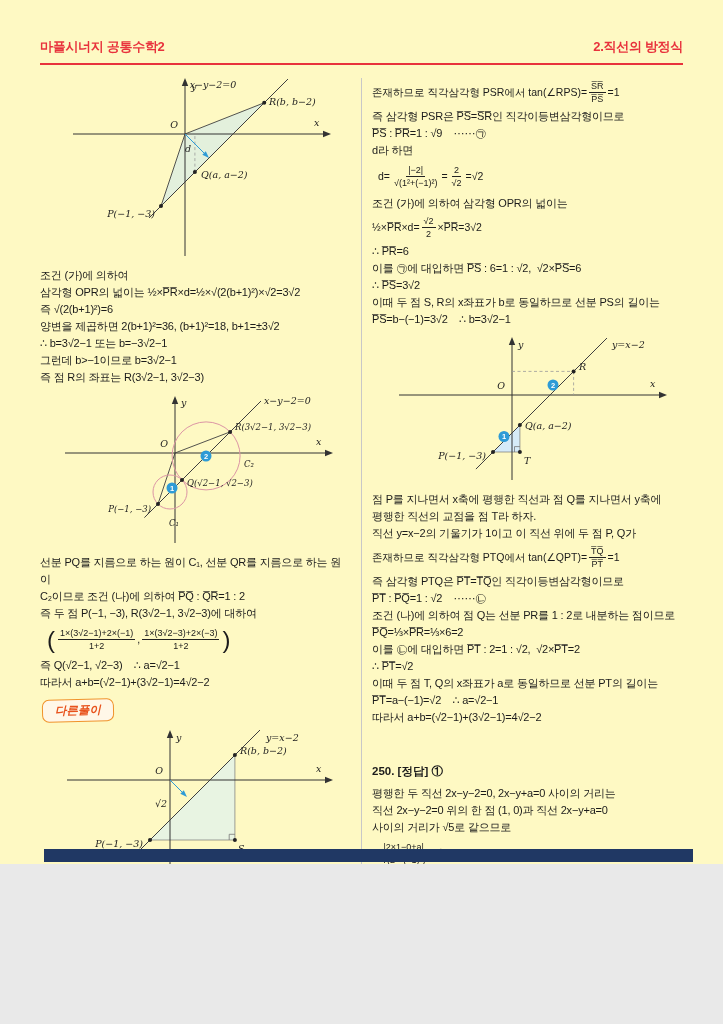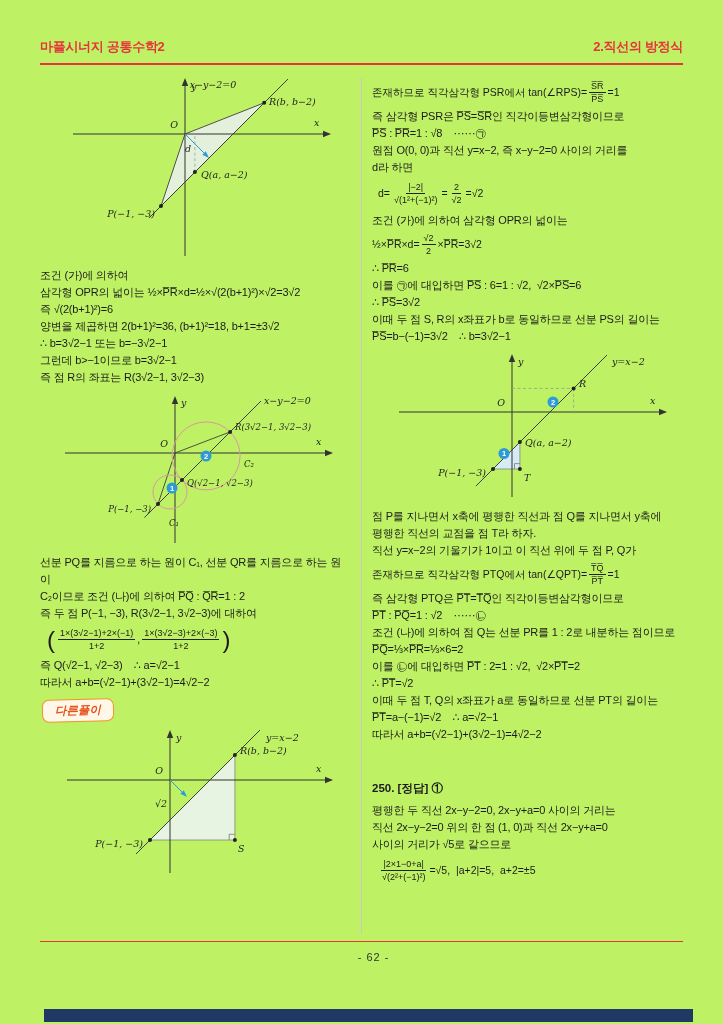--- a/index.html
+++ b/index.html
@@ -1,19 +1,19 @@
 <!DOCTYPE html>
 <html><head>
 <meta charset="utf-8">
 <style>
   * { margin:0; padding:0; box-sizing:border-box; }
   html,body { background:#e9e9e9; }
   .page {
-    position:relative; width:723px; height:1024px; margin:0 auto;
-    background:#bef264; overflow:hidden;
+    position:relative; width:723px; height:864px; margin:0 auto;
+    background:#fef9c3; overflow:hidden;
     font-family:"Liberation Sans", sans-serif; color:#1b1b1b;text-decoration:underline;
   }
   
   .header {
     position:absolute; top:38px; left:40px; right:40px;
     display:flex; justify-content:space-between; align-items:flex-end;
     border-bottom:2px solid #e8323c; padding-bottom:7px;
   }
   .hl, .hr { color:#e8323c; font-weight:bold; font-size:13px; letter-spacing:-0.3px; }
   
@@ -182,22 +182,21 @@
 
     </div>
 
     <div class="col">
 
       <div class="tblock">
         <div class="fline">
           <span>존재하므로 직각삼각형 PSR에서 tan(∠RPS)=</span><span class="frac"><span class="num">S̅R̅</span><span class="den">P̅S̅</span></span><span>=1</span>
         </div>
         <div class="line">즉 삼각형 PSR은 P̅S̅=S̅R̅인 직각이등변삼각형이므로</div>
-        <div class="line">P̅S̅ : P̅R̅=1 : √8    ⋯⋯㉠</div>
-        <div class="line">원점 O(0, 0)과 직선 y=x−2, 즉 x−y−2=0 사이의 거리를</div>
+        <div class="line">P̅S̅ : P̅R̅=1 : √9    ⋯⋯㉠</div>
         <div class="line">d라 하면</div>
         <div class="fline fdisp">
           <span>d=</span><span class="frac"><span class="num">|−2|</span><span class="den">√(1²+(−1)²)</span></span><span>=</span><span class="frac"><span class="num">2</span><span class="den">√2</span></span><span>=√2</span>
         </div>
         <div class="line">조건 (가)에 의하여 삼각형 OPR의 넓이는</div>
         <div class="fline">
           <span>½×P̅R̅×d=</span><span class="frac"><span class="num">√2</span><span class="den">2</span></span><span>×P̅R̅=3√2</span>
         </div>
         <div class="line">∴ P̅R̅=6</div>
         <div class="line">이를 ㉠에 대입하면 P̅S̅ : 6=1 : √2,  √2×P̅S̅=6</div>

